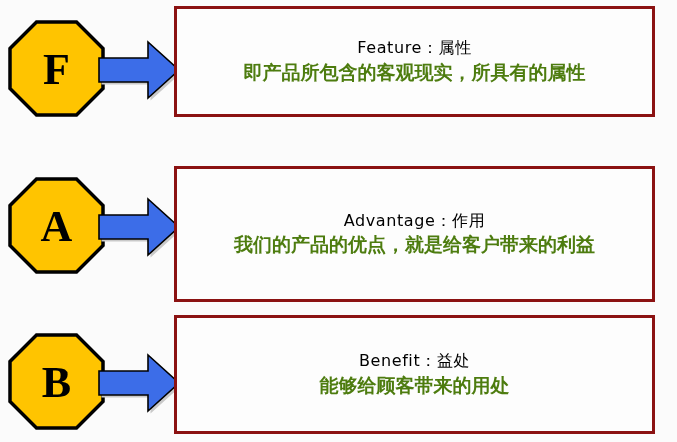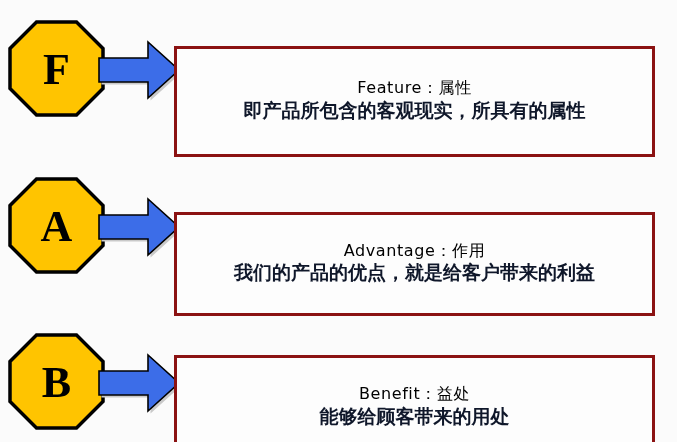--- a/index.html
+++ b/index.html
@@ -71,40 +71,39 @@
     position: absolute;
     left: 174px;
     width: 481px;
     box-sizing: border-box;
     border: 3px solid #8B1212;
     background: #fdfdfd;
     display: flex;
     flex-direction: column;
     align-items: center;
     justify-content: center;
-    margin-top: 40px;
   }
   .fab-row.row-0 .text-box { top: 6px;  height: 111px; }
-  .fab-row.row-1 .text-box { top: 15px;  height: 104px; }
-  .fab-row.row-2 .text-box { top: 2px;  height: 105px; }
+  .fab-row.row-1 .text-box { top: 9px;  height: 136px; }
+  .fab-row.row-2 .text-box { top: 2px;  height: 119px; }
 
   .box-title {
     font-family: "DejaVu Sans", "Liberation Sans", sans-serif;
     font-size: 16px;
     font-weight: 400;
     color: #000000;
     line-height: 1.35;
     white-space: nowrap;
     letter-spacing: 0.6px;
   }
   .box-desc {
-    font-family: Liberation Mono, monospace;
+    font-family: Liberation Sans, sans-serif;
     font-size: 19px;
     font-weight: 700;
-    color: #0f172a;
+    color: #4d7c0f;
     line-height: 1.35;
     white-space: nowrap;
     margin-top: 1px;
   }
 </style>
 </head>
 <body>
 
 <div id="diagram">
 

